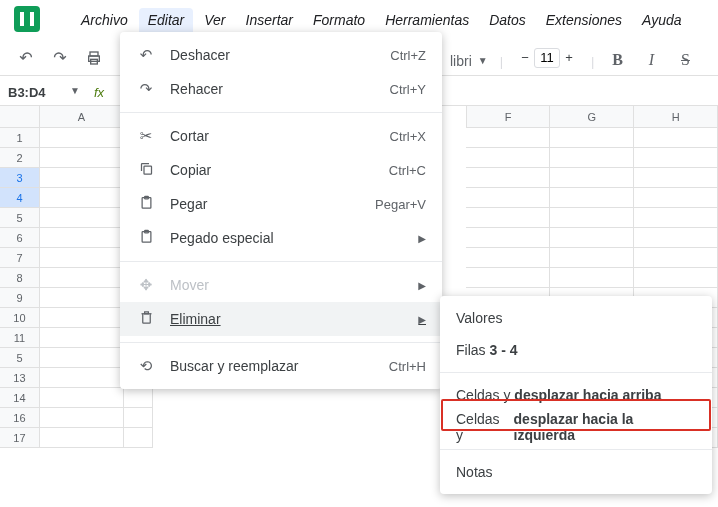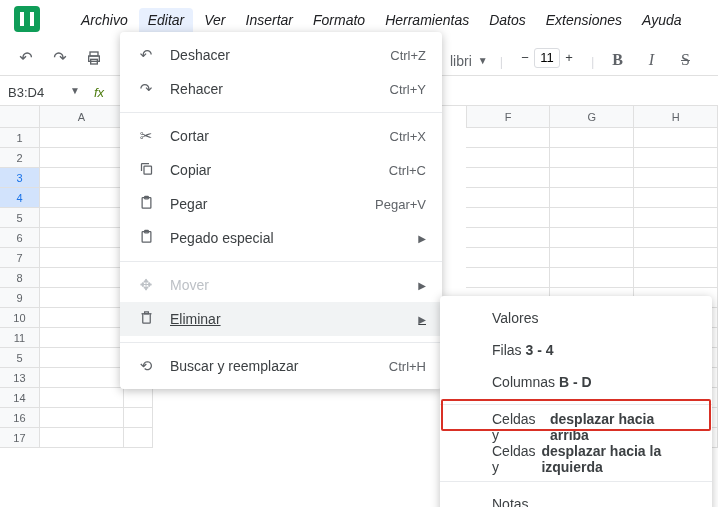--- a/index.html
+++ b/index.html
@@ -18,21 +18,21 @@
   .toolbar-right { position:absolute; left: 450px; display:flex; align-items:flex-end; gap:12px; }
   .fontbox { display:flex; align-items:center; gap:6px; color:#5f6368; font-size:14px; }
   .fontsize { display:flex; align-items:center; border:1px solid transparent; }
   .fontsize .step { width:18px; text-align:center; }
   .fontsize input { width:26px; height:20px; text-align:center; border:1px solid #dadce0; border-radius:3px; font-size:13px; }
   .bold { font-weight:700; font-family:serif; width:22px; text-align:center; color:#5f6368; font-size:16px;}
   .ital { font-style:italic; font-family:serif; width:22px; text-align:center; color:#5f6368; font-size:16px;}
   .strike { text-decoration:line-through; font-family:serif; width:22px; text-align:center; color:#5f6368; font-size:16px;}
 
   .namebox-row { position:absolute; top:80px; left:0; right:0; height:26px; border-bottom:1px solid #e0e0e0; display:flex; align-items:center; }
-  .namebox { width:88px; padding:0 8px; font-size:13px; color:#3c4043; display:flex; align-items:flex-start; justify-content:space-between; }
+  .namebox { width:88px; padding:0 8px; font-size:13px; color:#3c4043; display:flex; align-items:flex-start; justify-content:space-between;font-weight:bold; }
   .namebox .arrow { font-size:10px; color:#5f6368; }
   .fx { width:22px; text-align:center; font-style:italic; color:#4d7c0f; }
 
   .grid { position:absolute; top:106px; left:0; right:0; bottom:0; }
   .colheaders { display:flex; height:22px; background:#fff; }
   .rowhead-spacer { width:42px; border-right:1px solid #e0e0e0; border-bottom:1px solid #e0e0e0; background:#f8f9fa; }
   .colhead { width:88px; border-right:1px solid #e0e0e0; border-bottom:1px solid #e0e0e0; background:#f8f9fa; text-align:center; font-size:11px; color:#5f6368; line-height:22px; }
   .rows { }
   .row { display:flex; height:20px; }
   .rownum { width:42px; border-right:1px solid #e0e0e0; border-bottom:1px solid #e0e0e0; background:#f8f9fa; text-align:center; font-size:11px; color:#5f6368; line-height:20px; }
@@ -47,21 +47,21 @@
   .dd-item:hover, .dd-item.hover { background:#f1f3f4;text-decoration:underline; }
   .dd-item.disabled { color:#bdc1c6; }
   .dd-icon { width:20px; text-align:center; color:#5f6368; font-size:15px; }
   .dd-item.disabled .dd-icon { color:#bdc1c6; }
   .dd-label { flex:1; }
   .dd-short { font-size:13px; color:#5f6368; }
   .dd-arrow { font-size:10px; color:#5f6368; }
   .dd-sep { height:1px; background:#e8eaed; margin:6px 0; }
 
   .submenu { position:absolute; top:296px; left:440px; width:272px; background:#fff; border-radius:4px; box-shadow:0 2px 10px rgba(0,0,0,0.25); padding:6px 0; z-index:11; }
-  .sm-item { height:32px; display:flex; align-items:center; padding:0 16px; font-size:14px; color:#3c4043; cursor:pointer;margin-left:36px; }
+  .sm-item { height:32px; display:flex; align-items:center; padding:0 16px; font-size:14px; color:#3c4043; cursor:pointer; }
   .sm-sep { height:1px; background:#e8eaed; margin:6px 0; }
   .highlight { position:absolute; border:2px solid #d93025; border-radius:2px; pointer-events:none; z-index:12; }
 </style>
 </head>
 <body>
 
 <div class="logo"></div>
 
 <div class="menubar">
   <div class="mi">Archivo</div>
@@ -339,23 +339,20 @@
     <span class="dd-label">Buscar y reemplazar</span>
     <span class="dd-short">Ctrl+H</span>
   </div>
 </div>
 
 <div class="submenu">
   <div class="sm-item">Valores</div>
   <div class="sm-item">
     <span>Filas </span>&nbsp;<b>3 - 4</b>
   </div>
-  <div class="sm-item">
-    <span>Columnas </span>&nbsp;<b>B - D</b>
-  </div>
   <div class="sm-sep"></div>
   <div class="sm-item">
     <span>Celdas y </span>&nbsp;<b>desplazar hacia arriba</b>
   </div>
   <div class="sm-item">
     <span>Celdas y </span>&nbsp;<b>desplazar hacia la izquierda</b>
   </div>
   <div class="sm-sep"></div>
   <div class="sm-item">Notas</div>
 </div>

